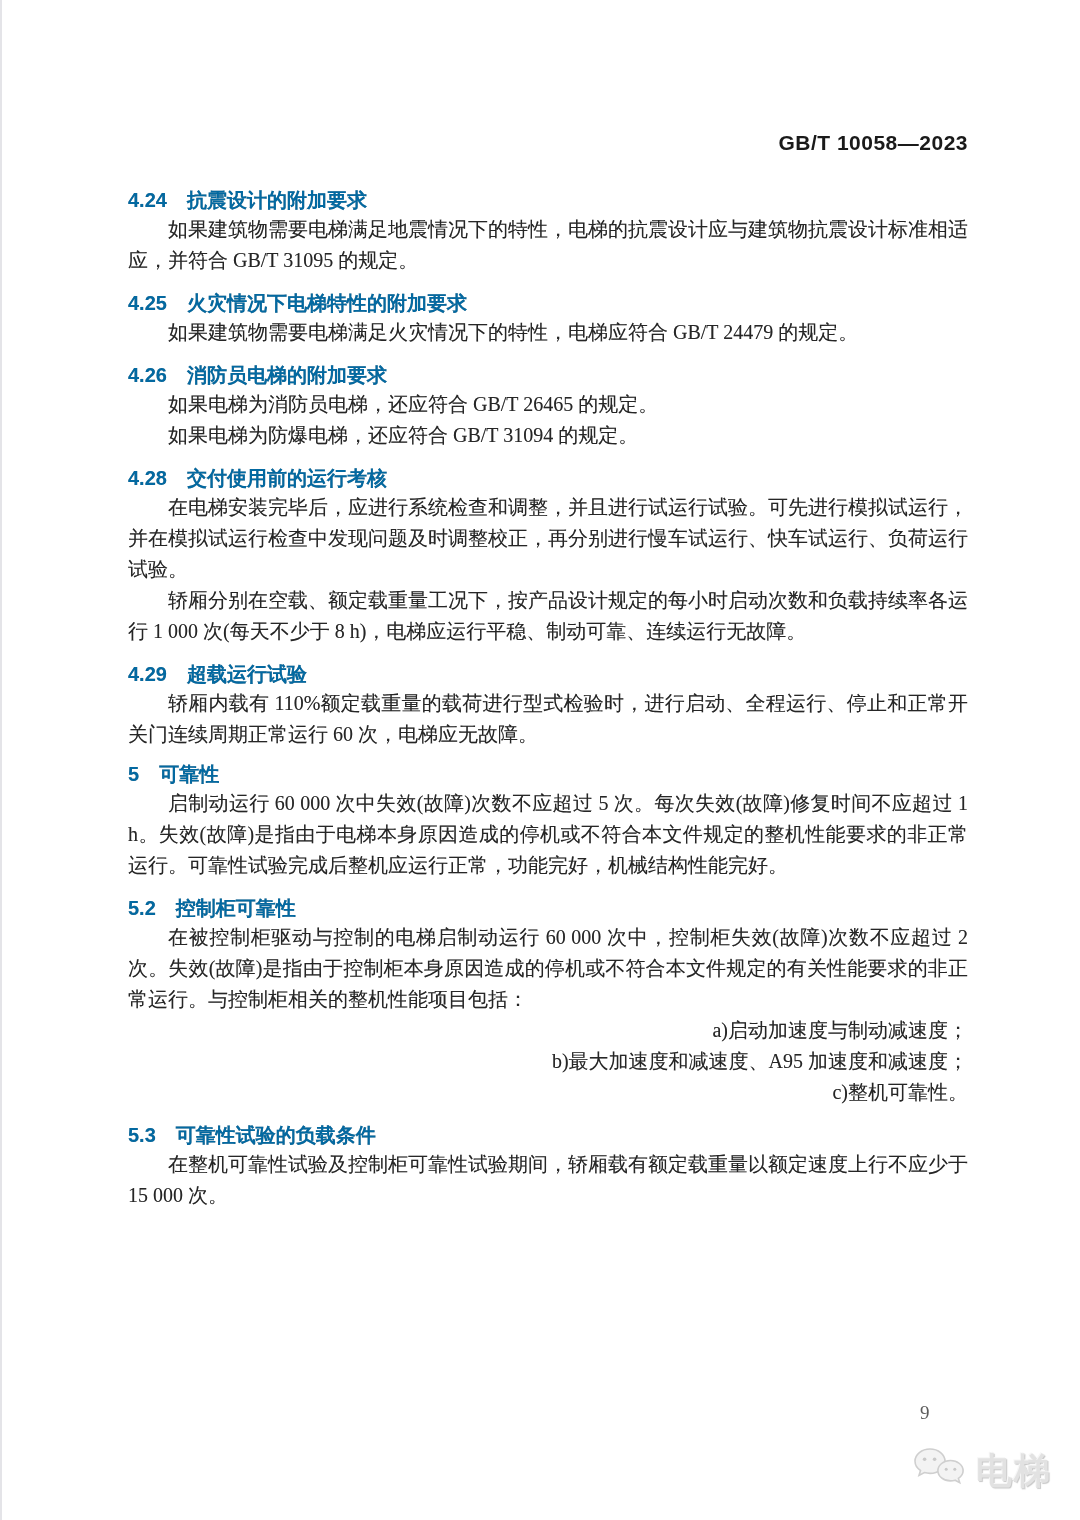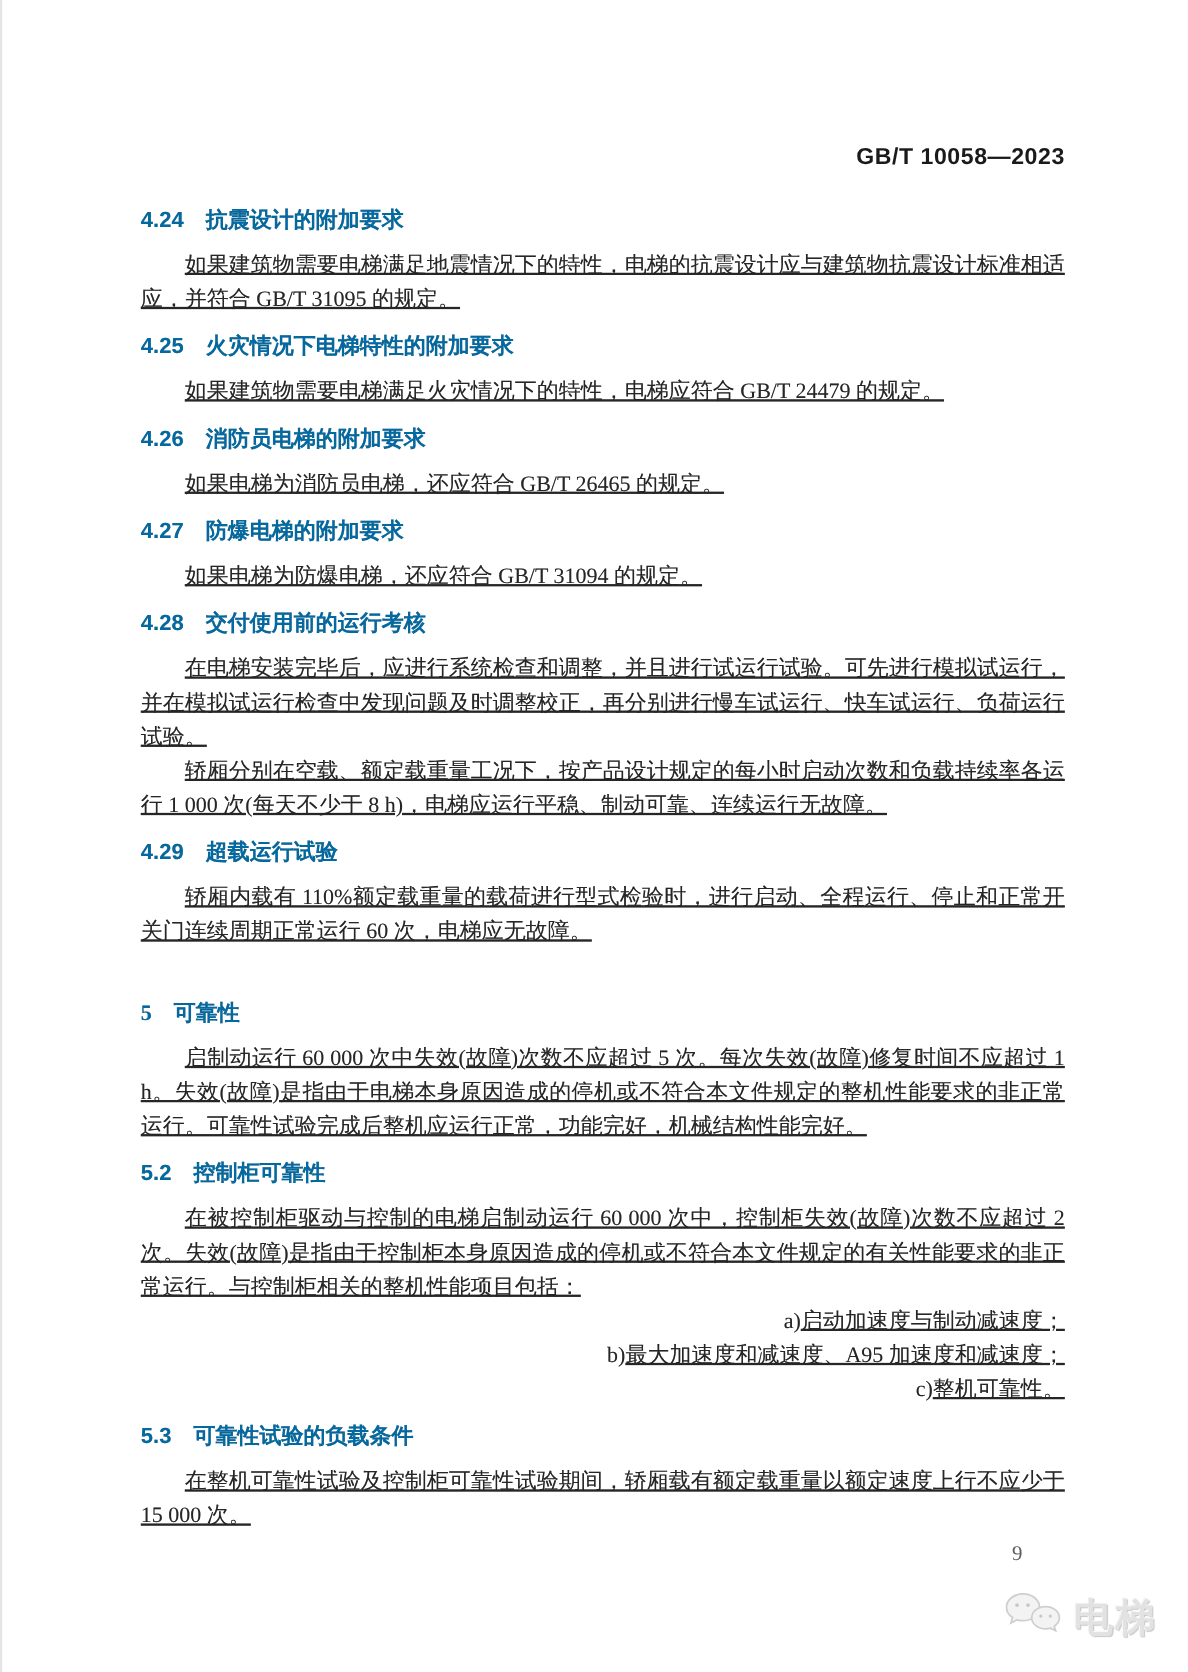--- a/index.html
+++ b/index.html
@@ -40,24 +40,24 @@
   h2 {
     font-family: "Liberation Sans", "DejaVu Sans", sans-serif;
     font-size: 20px;
     font-weight: bold;
     color: #0369a1;
     line-height: 28px;
     margin: 13px 0 0 0;
     text-shadow: 0 0 0.4px rgba(0,0,0,0.35);
   }
   h2.first { margin-top: 30px; }
-  h2.chapter { margin-top: 44px; font-family: Liberation Serif, serif; }
+  h2.chapter { margin-top: 10px; }
   h2.after-chapter { margin-top: 24px; }
   h2 .num { margin-right: 1em; }
-  .para-group { margin-top: 12px; text-decoration: underline; }
+  .para-group { margin-top: 0; }
   .para-group p {
     margin: 0;
     text-indent: 2em;
     text-align: justify;
     text-shadow: 0 0 0.3px rgba(0,0,0,0.3);
   }
   .list { margin: 0; }
   .list-item {
     margin: 0;
     padding-left: 2em;
@@ -112,23 +112,20 @@
       <p>如果建筑物需要电梯满足火灾情况下的特性，电梯应符合 GB/T 24479 的规定。</p>
     </div>
 
     <h2>
       <span class="num">4.26</span><span>消防员电梯的附加要求</span>
     </h2>
     <div class="para-group">
       <p>如果电梯为消防员电梯，还应符合 GB/T 26465 的规定。</p>
     </div>
 
-    <h2>
-      <span class="num">4.27</span><span>防爆电梯的附加要求</span>
-    </h2>
     <div class="para-group">
       <p>如果电梯为防爆电梯，还应符合 GB/T 31094 的规定。</p>
     </div>
 
     <h2>
       <span class="num">4.28</span><span>交付使用前的运行考核</span>
     </h2>
     <div class="para-group">
       <p>在电梯安装完毕后，应进行系统检查和调整，并且进行试运行试验。可先进行模拟试运行，并在模拟试运行检查中发现问题及时调整校正，再分别进行慢车试运行、快车试运行、负荷运行试验。</p>
       <p>轿厢分别在空载、额定载重量工况下，按产品设计规定的每小时启动次数和负载持续率各运行 1 000 次(每天不少于 8 h)，电梯应运行平稳、制动可靠、连续运行无故障。</p>

